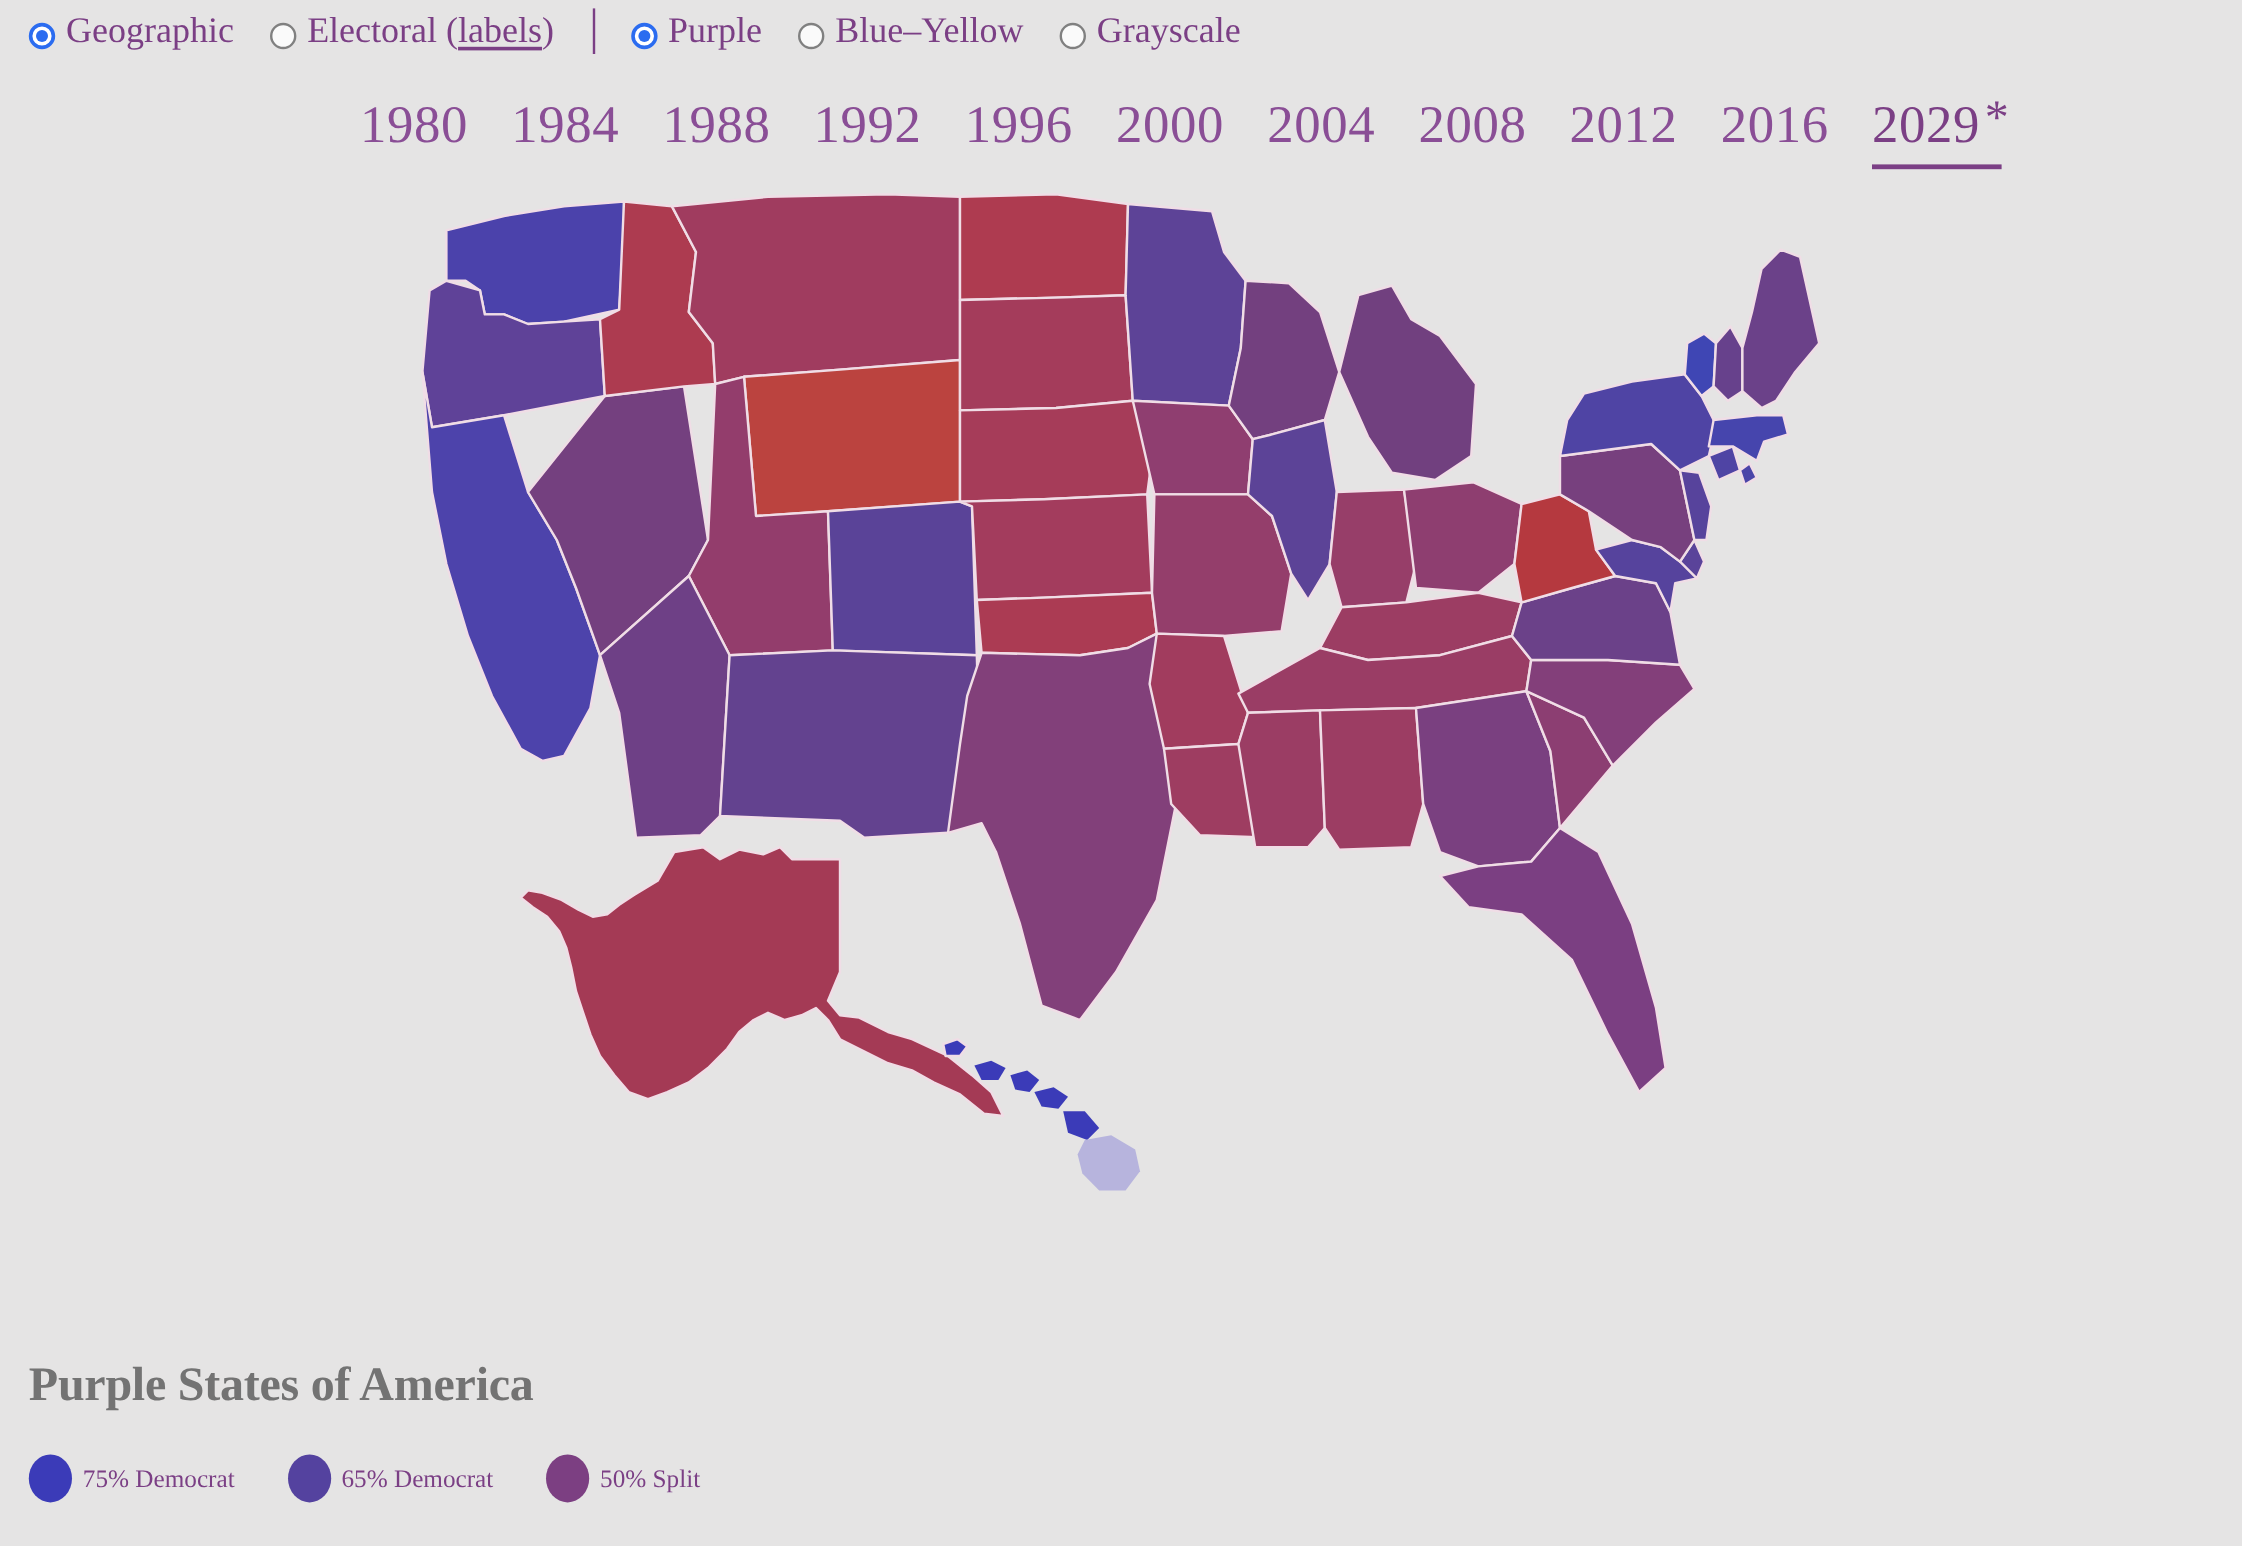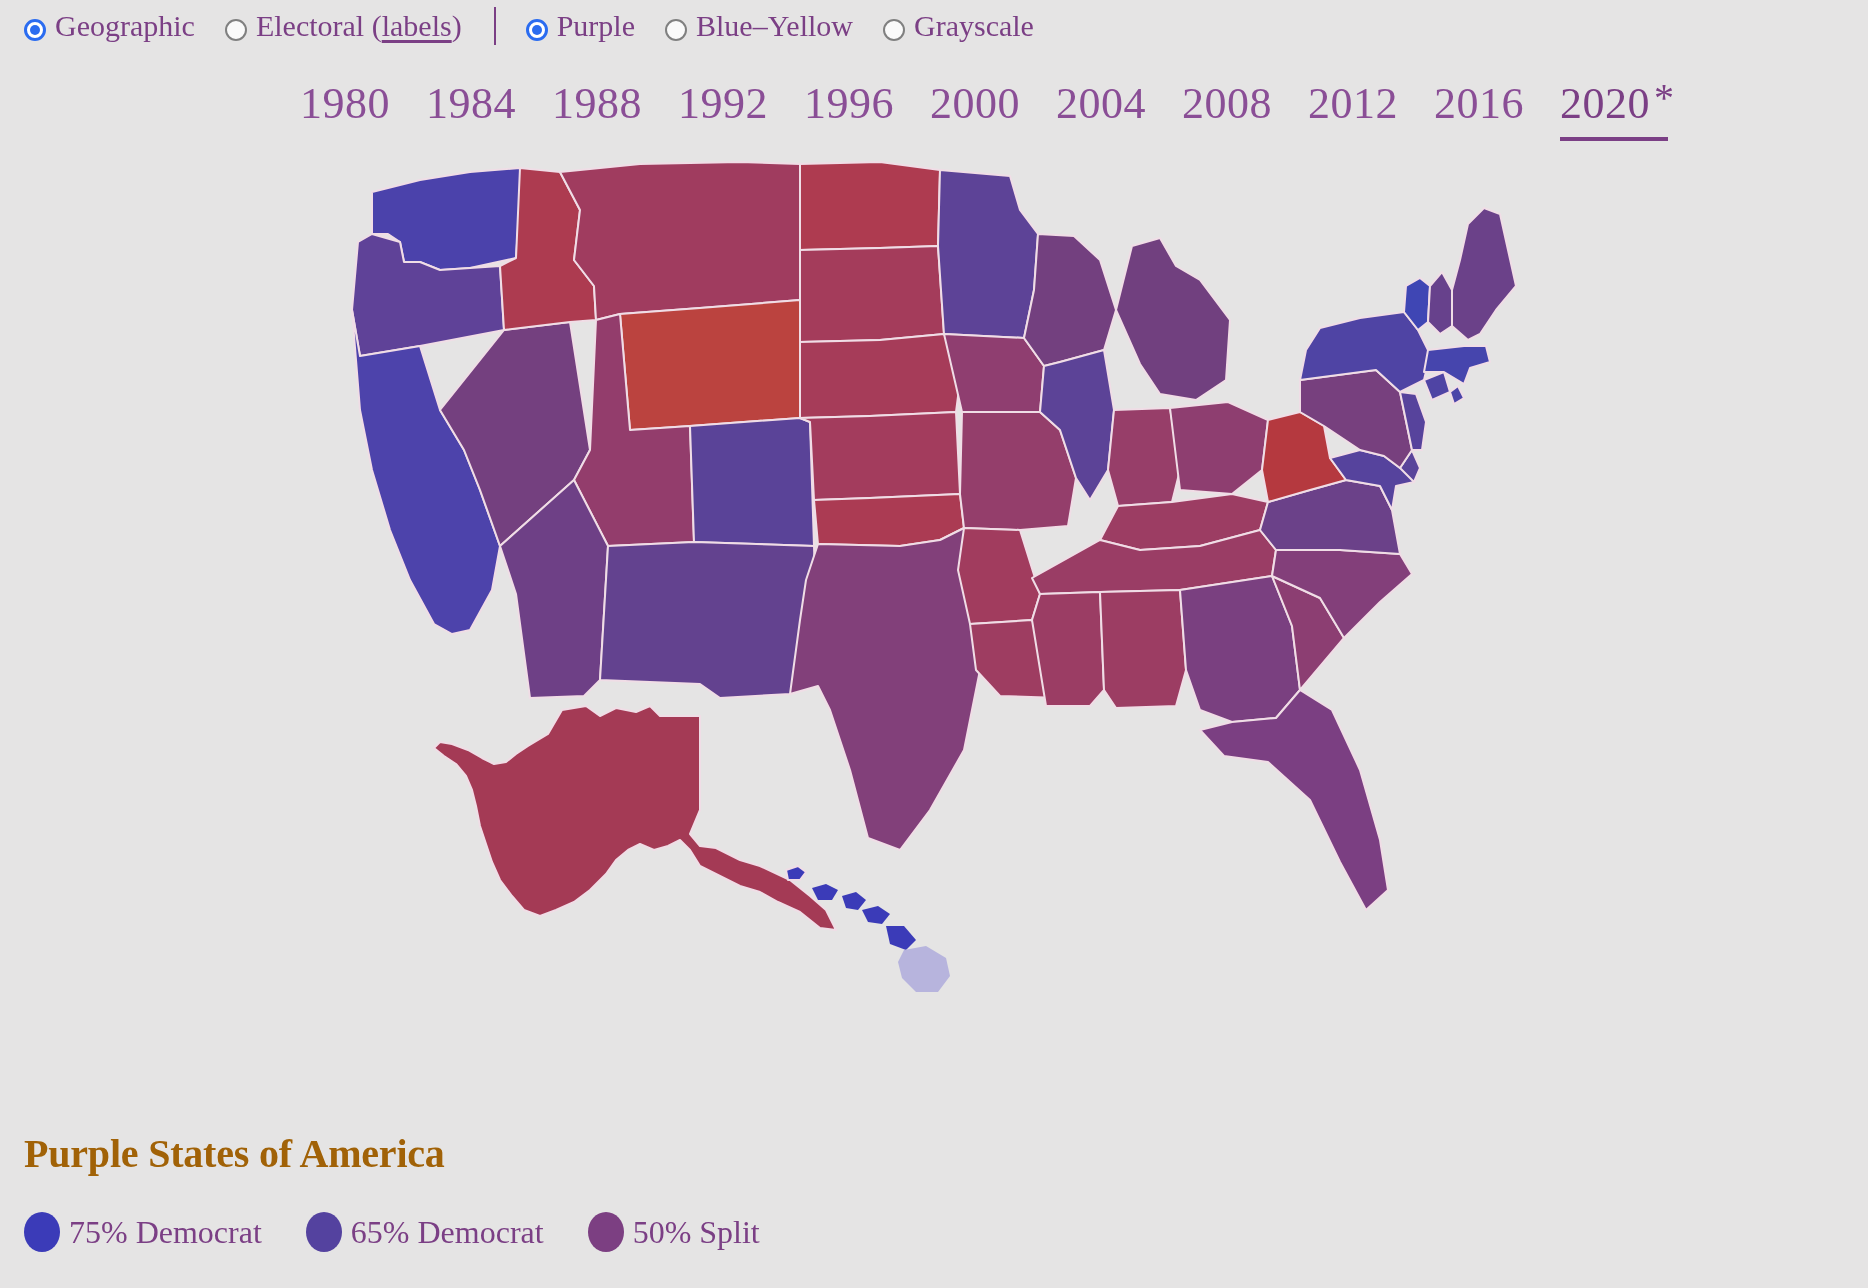--- a/index.html
+++ b/index.html
@@ -127,21 +127,21 @@
   }
   #map-svg { display: block; }
 
   
   #map-title {
     position: absolute;
     left: 24px;
     top: 1130px;
     font-size: 40px;
     font-weight: bold;
-    color: #a16207;
+    color: #737373;
     letter-spacing: -0.2px;
   }
   #legend {
     position: absolute;
     left: 24px;
     top: 1212px;
     display: flex;
     align-items: center;
   }
   .legend-item {
@@ -151,21 +151,21 @@
     white-space: nowrap;
   }
   .legend-swatch {
     width: 36px;
     height: 40px;
     border-radius: 50%;
     margin-right: 9px;
     flex: none;
   }
   .legend-text {
-    font-size: 32px;
+    font-size: 21px;
     color: #7b3f85;
     line-height: 1;
   }
 </style>
 </head>
 <body>
 
 <div id="control-bar">
 
   <div class="radio-group">
@@ -208,21 +208,21 @@
     <div class="year-item"><span>1980</span></div>
     <div class="year-item"><span>1984</span></div>
     <div class="year-item"><span>1988</span></div>
     <div class="year-item"><span>1992</span></div>
     <div class="year-item"><span>1996</span></div>
     <div class="year-item"><span>2000</span></div>
     <div class="year-item"><span>2004</span></div>
     <div class="year-item"><span>2008</span></div>
     <div class="year-item"><span>2012</span></div>
     <div class="year-item"><span>2016</span></div>
-    <div class="year-item active"><span>2020</span><span class="asterisk">*</span></div>
+    <div class="year-item active"><span>2029</span><span class="asterisk">*</span></div>
   </div>
 
 <div id="map-wrap">
   <svg id="map-svg" width="1868" height="1000" viewBox="0 0 1868 1000">
     <g id="states-layer" stroke="#f0dde6" stroke-width="2" stroke-linejoin="round">
         <path d="M372,60 L372,42 L420,30 L470,22 L520,18 L520,50 L516,108 L470,118 L440,120 L420,112 L404,112 L400,92 L388,84 L372,84 Z" fill="#4b42ab">
           <title>Washington</title>
         </path>
         <path d="M358,92 L372,84 L400,92 L404,112 L420,112 L440,120 L470,118 L500,116 L504,180 L420,196 L360,206 L352,160 Z" fill="#5f4298">
           <title>Oregon</title>

